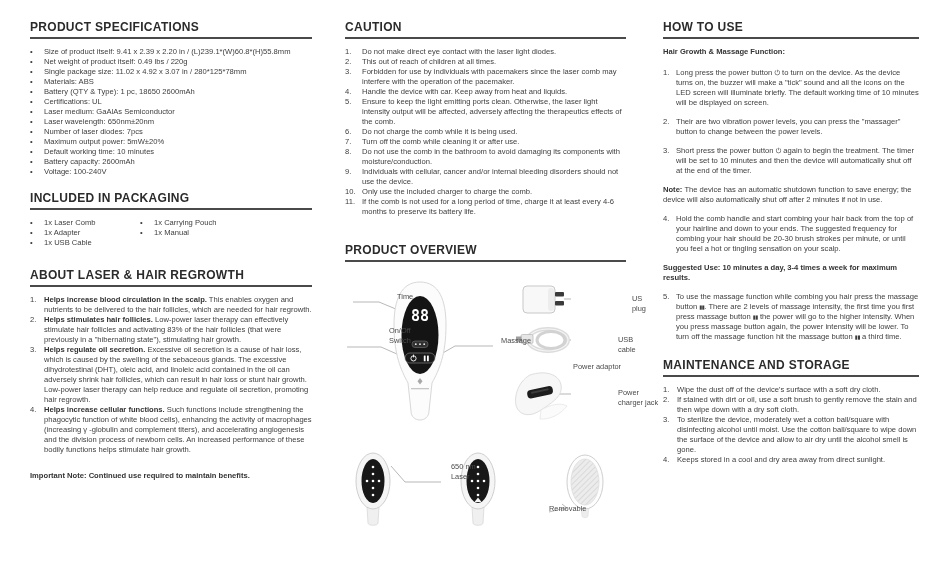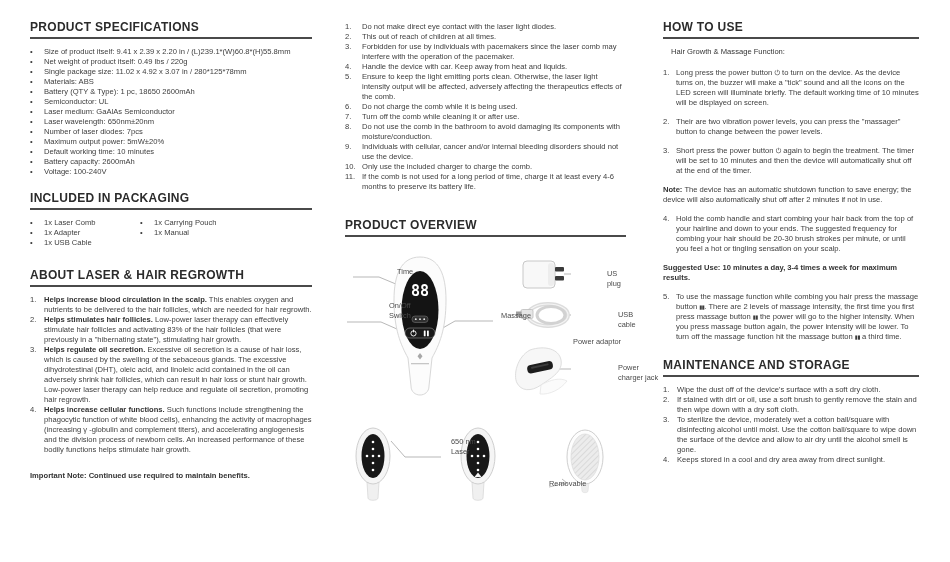--- a/index.html
+++ b/index.html
@@ -20,21 +20,21 @@
   .list .tx{flex:1;}
   b{color:#343434;margin-top:28px;}
   .pack-wrap{display:flex;}
   .pack-wrap .list:first-child{width:92px;margin-right:18px;}
   .para{margin:0 0 2px 0;}
   .note-para{margin-top:16px;}
   
   .blocks .blk{display:flex;margin-bottom:9px;}
   .blocks .blk .num{flex:0 0 13px;}
   .blocks .blk .bt{flex:1;}
-  .subhead{font-weight:normal;color:#343434;margin:2px 0 11px 8px;}
+  .subhead{font-weight:bold;color:#343434;margin:2px 0 11px 0;}
   .ic-pwr{font-family:"DejaVu Sans",sans-serif;font-size:7px;}
   .ic-msg{font-size:5.5px;letter-spacing:-.5px;position:relative;top:-.5px;}
   
   .diagram{position:relative;width:281px;height:300px;margin-top:8px;}
   .diagram svg{position:absolute;left:0;top:0;}
   .dlabel{position:absolute;color:#4a4a4a;font-size:7.4px;line-height:9.5px;margin-left:44px;}
 </style>
 </head>
 <body>
 
@@ -59,21 +59,21 @@
           <div class="li">
             <span class="mk">•</span>
             <span class="tx">Materials: ABS</span>
           </div>
           <div class="li">
             <span class="mk">•</span>
             <span class="tx">Battery (QTY &amp; Type): 1 pc, 18650 2600mAh</span>
           </div>
           <div class="li">
             <span class="mk">•</span>
-            <span class="tx">Semiconductor: UL</span>
+            <span class="tx">Certifications: UL</span>
           </div>
           <div class="li">
             <span class="mk">•</span>
             <span class="tx">Laser medium: GaAlAs Semiconductor</span>
           </div>
           <div class="li">
             <span class="mk">•</span>
             <span class="tx">Laser wavelength: 650nm±20nm</span>
           </div>
           <div class="li">
@@ -148,20 +148,21 @@
             <span class="mk">4.</span>
             <span class="tx"><b>Helps increase cellular functions.</b> Such functions include strengthening the phagocytic function of white blood cells), enhancing the activity of macrophages (increasing γ -globulin and complement titers), and accelerating angiogenesis and the division process of newborn cells. An increased performance of these bodily functions helps stimulate hair growth.</span>
           </div>
         </div>
       <p class="note-para"><b>Important Note: Continued use required to maintain benefits.</b></p>
     </section>
   </div>
 
   <div class="col col2">
     <section>
+      <h2>CAUTION</h2>
       <div class="list wide-num">
           <div class="li">
             <span class="mk">1.</span>
             <span class="tx">Do not make direct eye contact with the laser light diodes.</span>
           </div>
           <div class="li">
             <span class="mk">2.</span>
             <span class="tx">This out of reach of children at all times.</span>
           </div>
           <div class="li">
@@ -308,21 +309,21 @@
           <g transform="translate(240,212)">
             <path d="M-4,25 l1,9 c0,2.2 6,2.2 6,0 l1,-9 Z" fill="#ededed" stroke="#dddddd" stroke-width="0.6"></path>
             <ellipse cx="0" cy="0" rx="18" ry="27" fill="#fdfdfd" stroke="#cfcfcf" stroke-width="1"></ellipse>
             <ellipse cx="0" cy="0" rx="14" ry="23" fill="url(#hatch)" stroke="#dddddd" stroke-width="0.8"></ellipse>
           </g>
         </svg>
 
         <div class="dlabel" style="left:8px;top:22px;">Time</div>
         <div class="dlabel" style="left:0px;top:56px;width:34px;">On/Off Switch</div>
         <div class="dlabel" style="left:112px;top:66px;">Massage</div>
-        <div class="dlabel" style="left:218px;top:24px;">US plug</div>
+        <div class="dlabel" style="left:243px;top:24px;">US plug</div>
         <div class="dlabel" style="left:229px;top:65px;">USB cable</div>
         <div class="dlabel" style="left:184px;top:92px;">Power adaptor</div>
         <div class="dlabel" style="left:229px;top:118px;width:42px;">Power charger jack</div>
         <div class="dlabel" style="left:62px;top:192px;width:38px;">650 nm Laser</div>
         <div class="dlabel" style="left:160px;top:234px;">Removable</div>
       </div>
     </section>
   </div>
 
   <div class="col col3">

